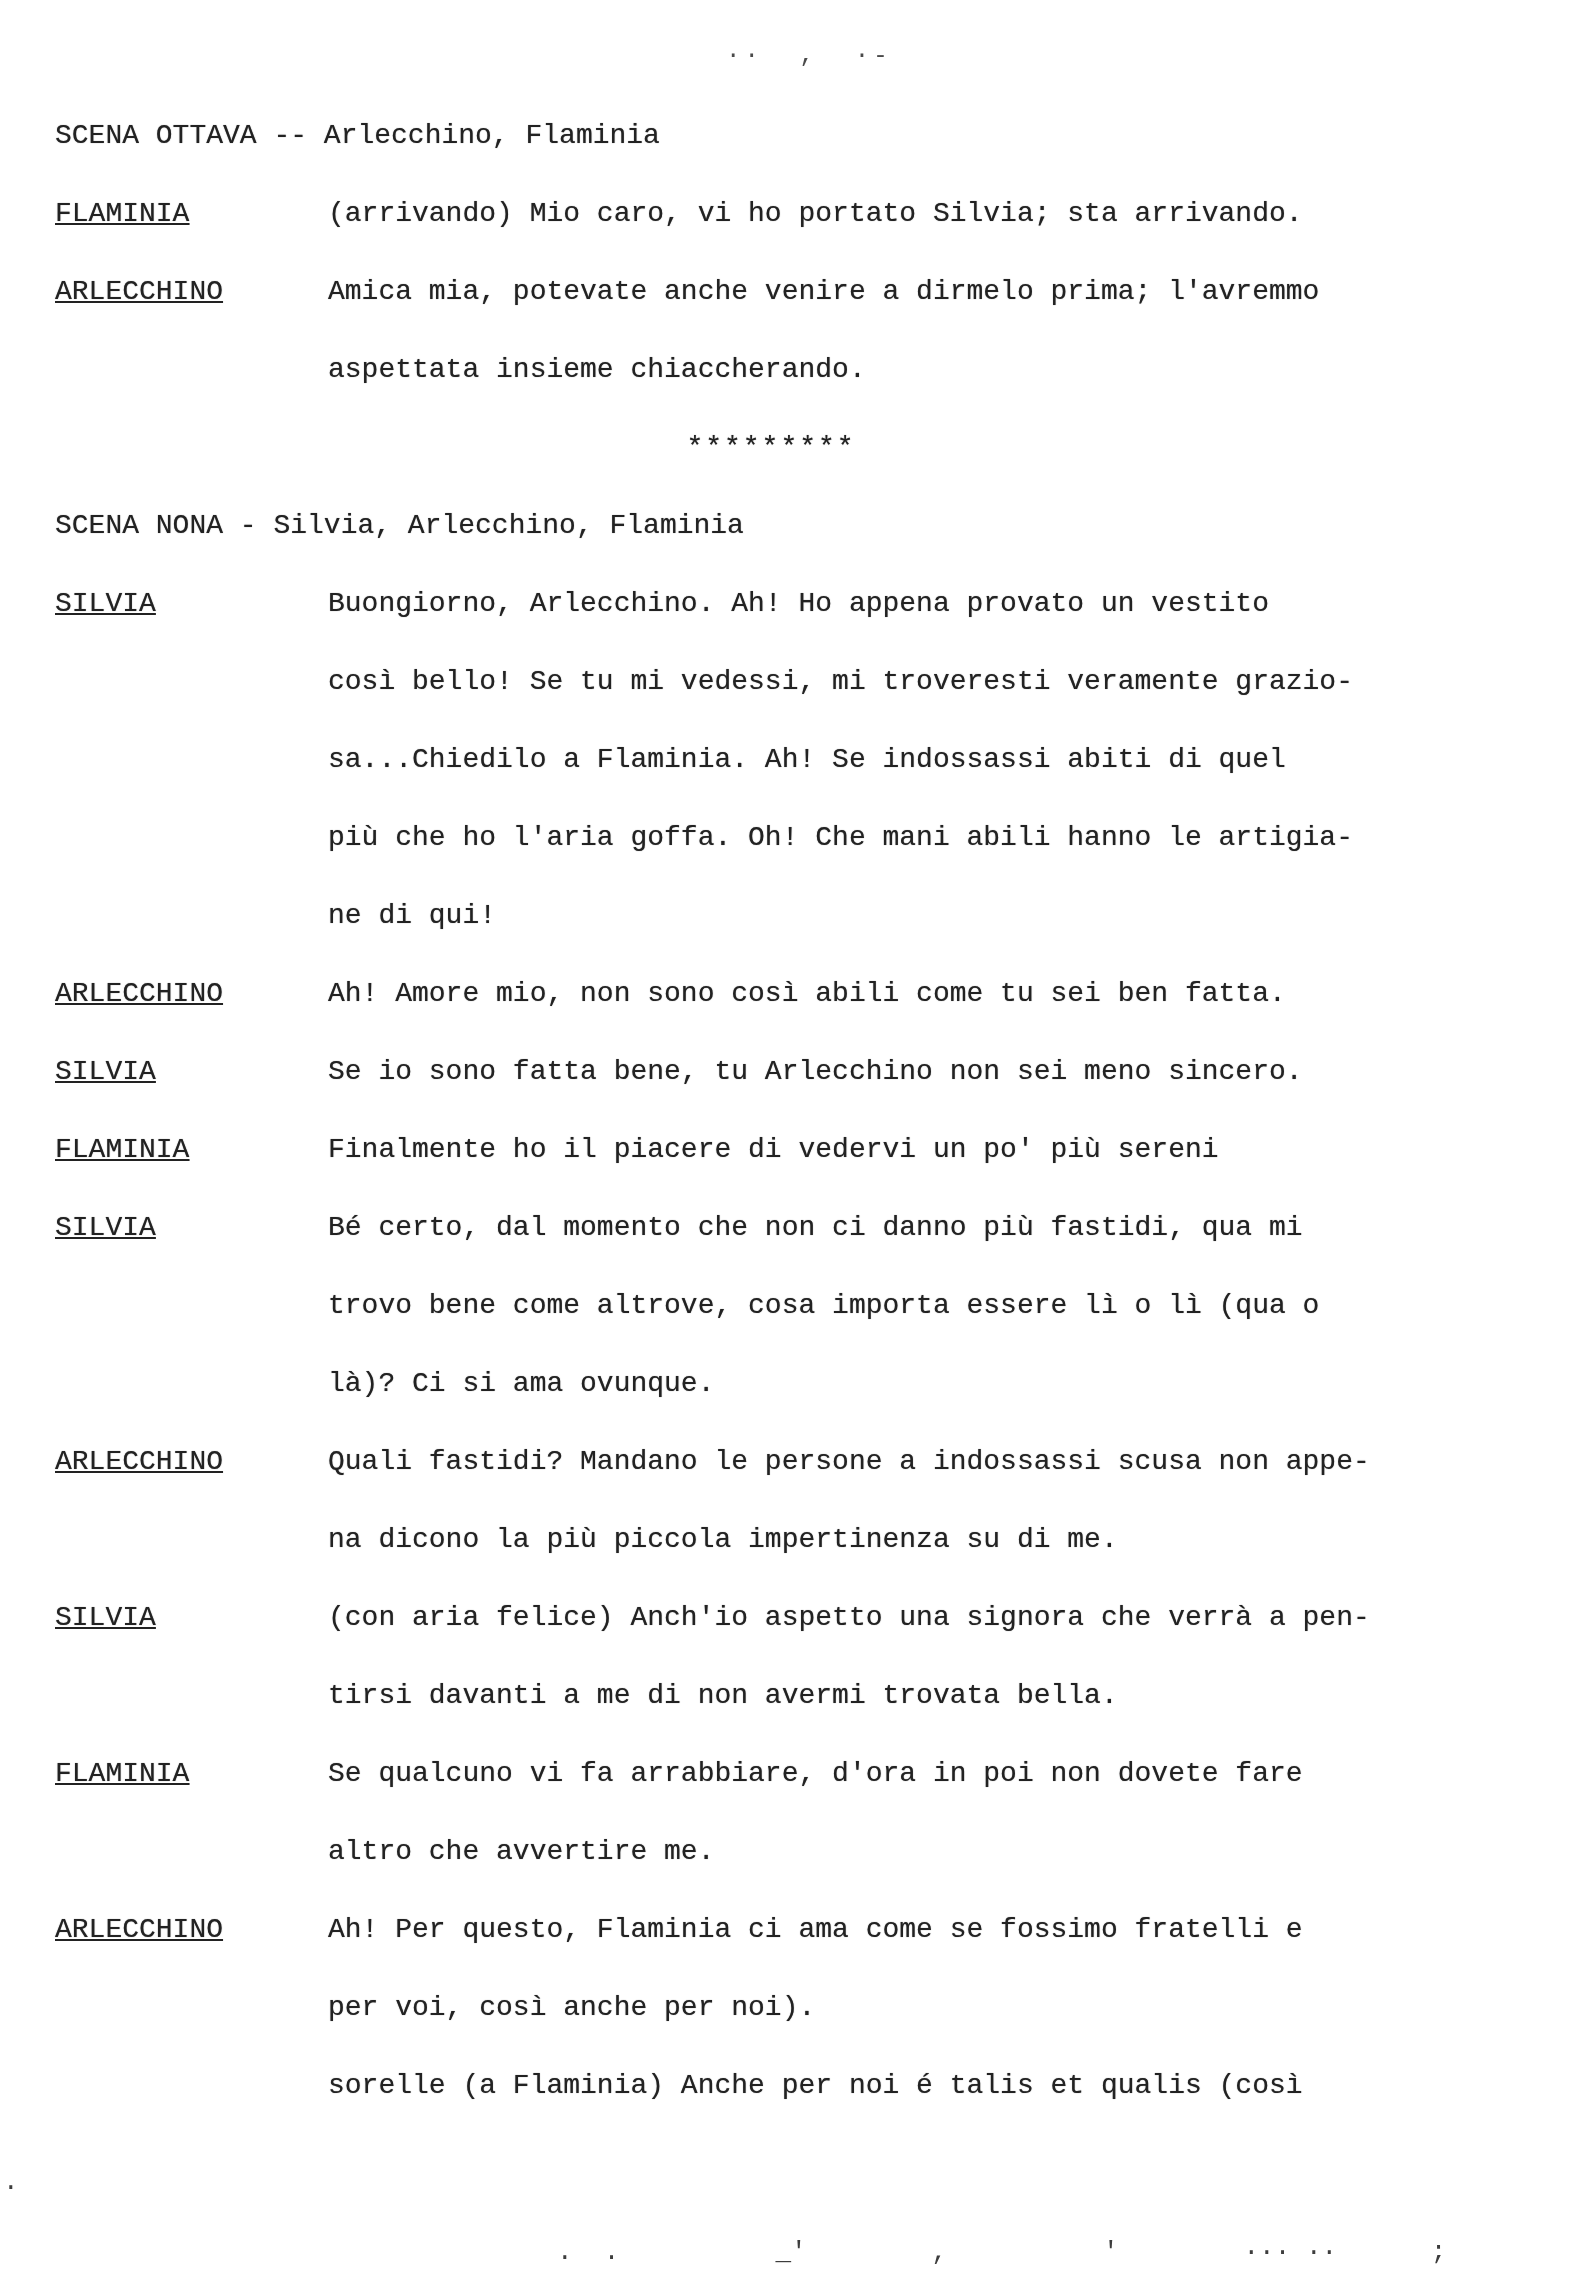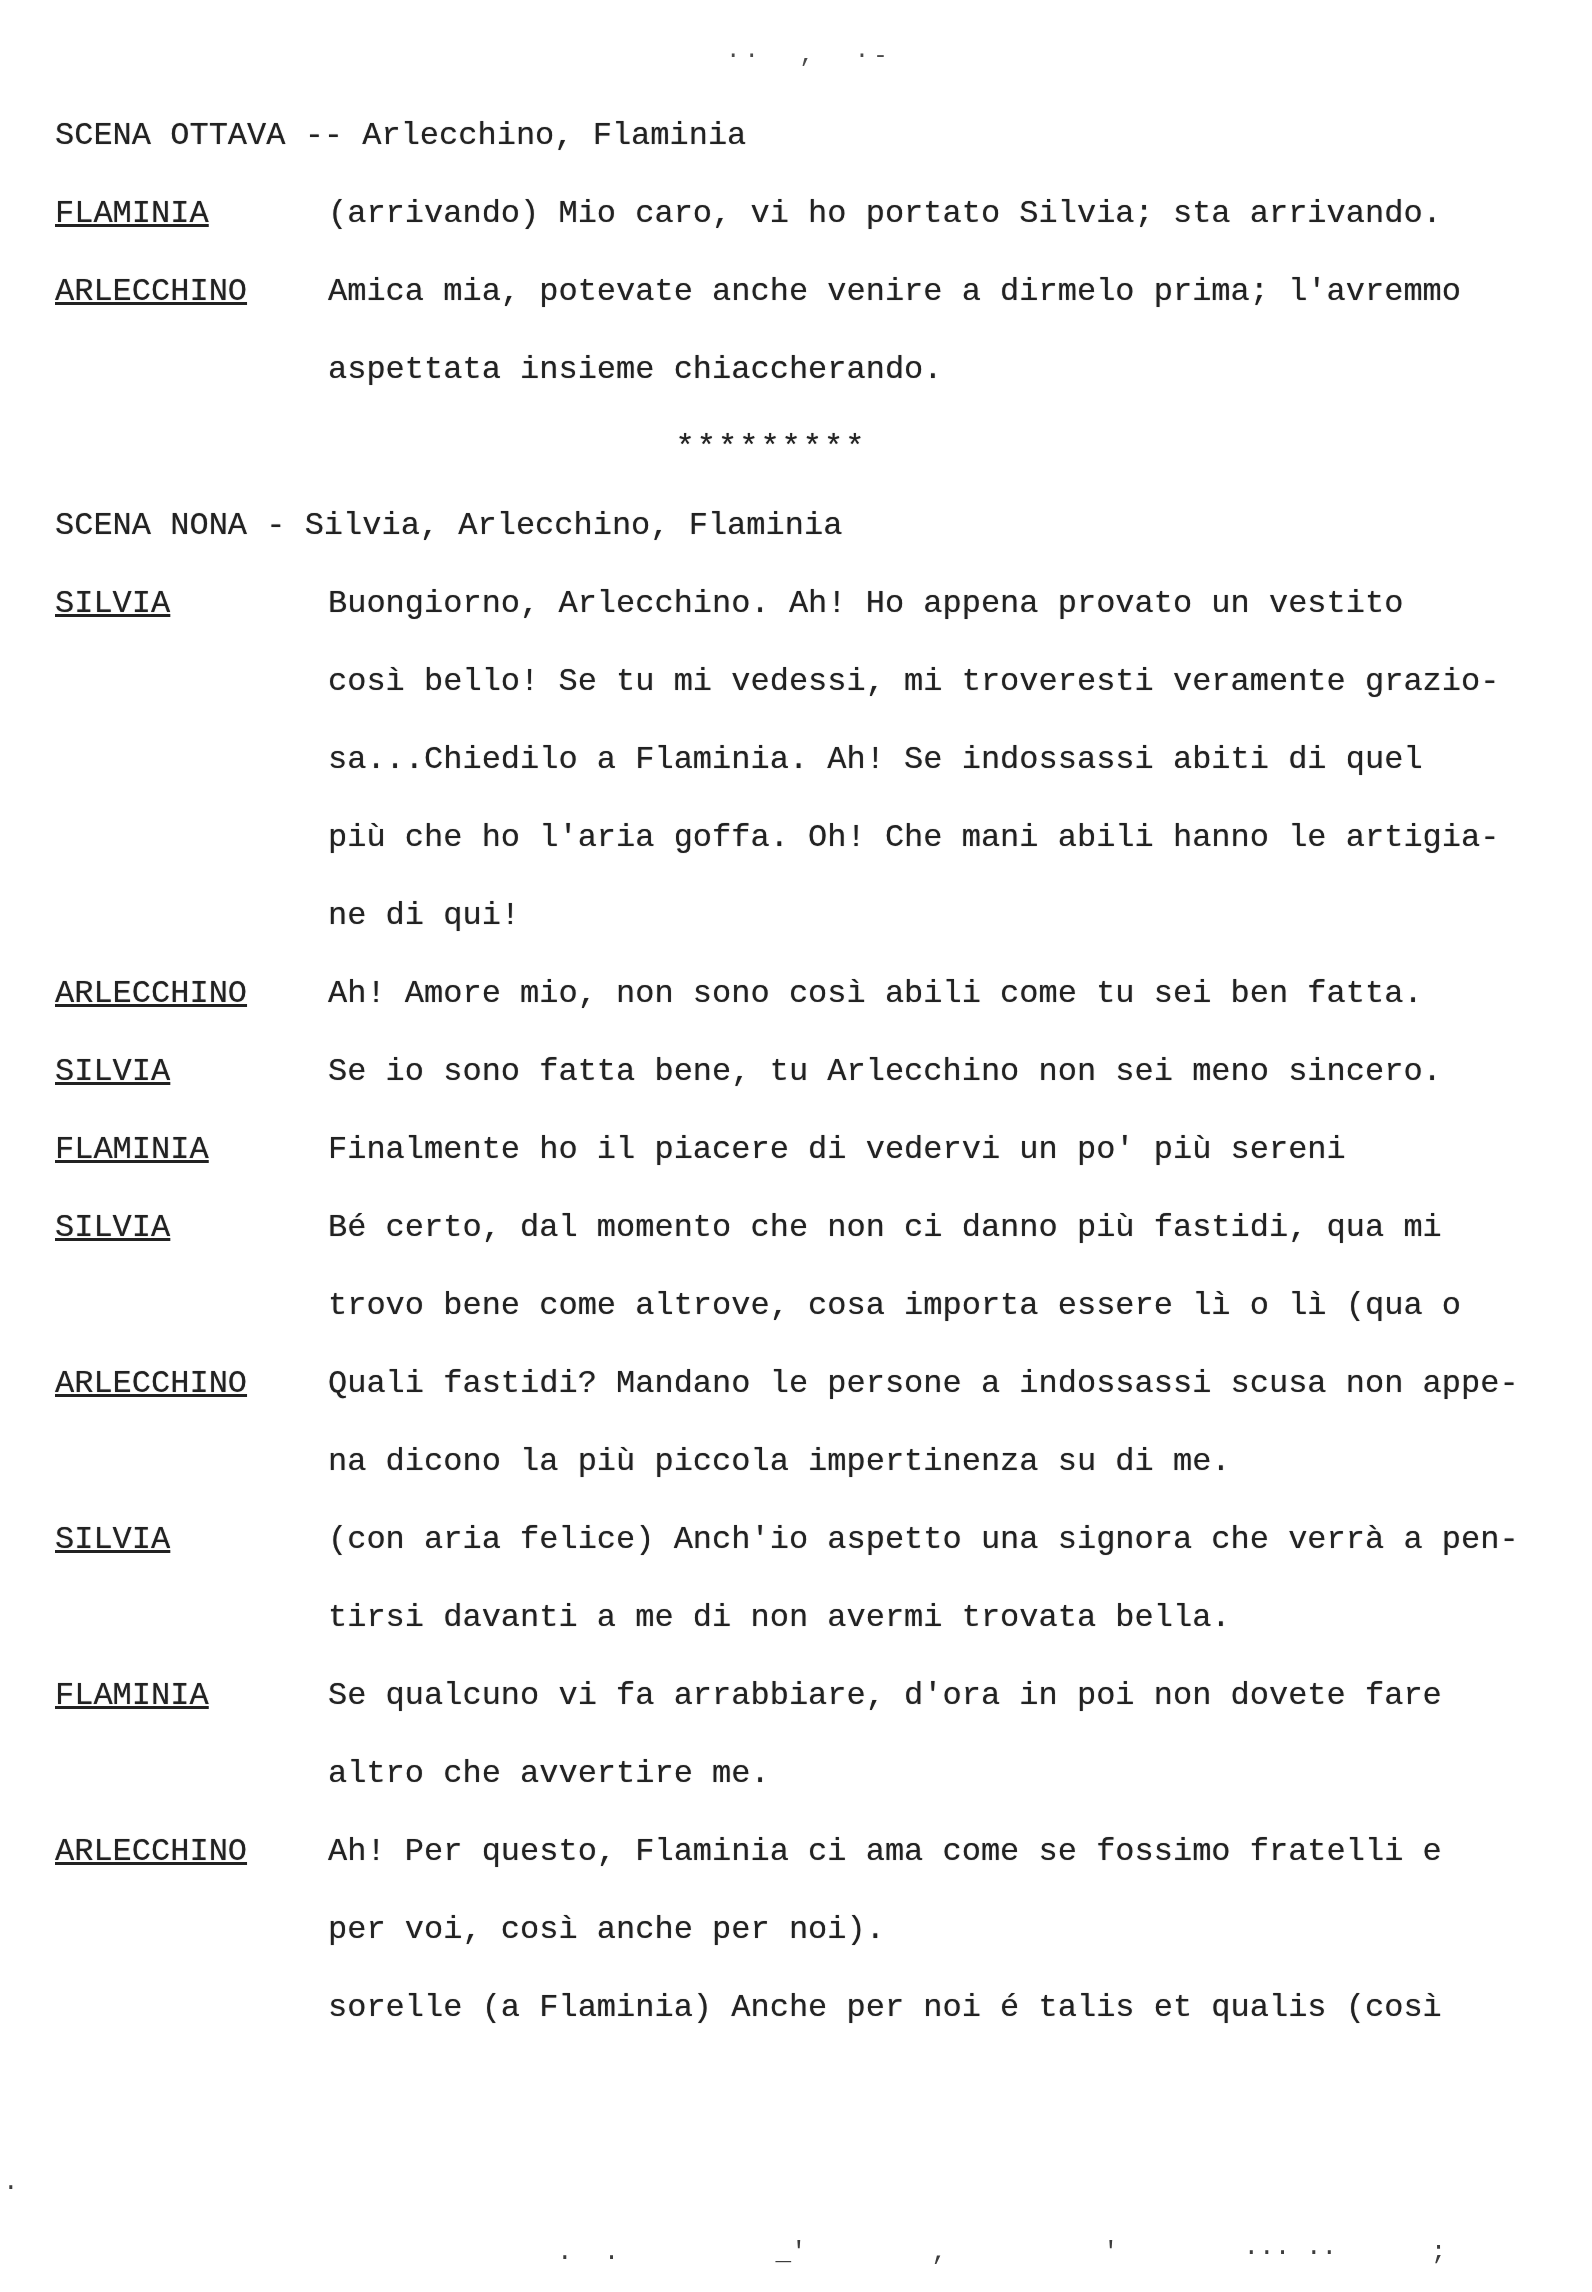--- a/index.html
+++ b/index.html
@@ -28,21 +28,21 @@
   .script-lines {
     position: absolute;
     top: 96px;
     left: 0;
     width: 1592px;
   }
   .line {
     height: 78px;
     display: flex;
     align-items: center;
-    font-size: 32px;
+    font-size: 28px;
     white-space: pre;
     text-shadow: 0 0 1px rgba(25,25,25,0.55);
   }
   .line .speaker {
     flex: 0 0 328px;
     padding-left: 55px;
     box-sizing: border-box;
     text-decoration: underline;
   }
   .line .content {
@@ -91,20 +91,21 @@
       <div class="line"><span class="speaker">SILVIA</span><span class="content">Buongiorno, Arlecchino. Ah! Ho appena provato un vestito</span></div>
       <div class="line"><span class="speaker"></span><span class="content">così bello! Se tu mi vedessi, mi troveresti veramente grazio-</span></div>
       <div class="line"><span class="speaker"></span><span class="content">sa...Chiedilo a Flaminia. Ah! Se indossassi abiti di quel</span></div>
       <div class="line"><span class="speaker"></span><span class="content">più che ho l'aria goffa. Oh! Che mani abili hanno le artigia-</span></div>
       <div class="line"><span class="speaker"></span><span class="content">ne di qui!</span></div>
       <div class="line"><span class="speaker">ARLECCHINO</span><span class="content">Ah! Amore mio, non sono così abili come tu sei ben fatta.</span></div>
       <div class="line"><span class="speaker">SILVIA</span><span class="content">Se io sono fatta bene, tu Arlecchino non sei meno sincero.</span></div>
       <div class="line"><span class="speaker">FLAMINIA</span><span class="content">Finalmente ho il piacere di vedervi un po' più sereni</span></div>
       <div class="line"><span class="speaker">SILVIA</span><span class="content">Bé certo, dal momento che non ci danno più fastidi, qua mi</span></div>
       <div class="line"><span class="speaker"></span><span class="content">trovo bene come altrove, cosa importa essere lì o lì (qua o</span></div>
+      <div class="line"><span class="speaker"></span><span class="content">là)? Ci si ama ovunque.</span></div>
       <div class="line"><span class="speaker">ARLECCHINO</span><span class="content">Quali fastidi? Mandano le persone a indossassi scusa non appe-</span></div>
       <div class="line"><span class="speaker"></span><span class="content">na dicono la più piccola impertinenza su di me.</span></div>
       <div class="line"><span class="speaker">SILVIA</span><span class="content">(con aria felice) Anch'io aspetto una signora che verrà a pen-</span></div>
       <div class="line"><span class="speaker"></span><span class="content">tirsi davanti a me di non avermi trovata bella.</span></div>
       <div class="line"><span class="speaker">FLAMINIA</span><span class="content">Se qualcuno vi fa arrabbiare, d'ora in poi non dovete fare</span></div>
       <div class="line"><span class="speaker"></span><span class="content">altro che avvertire me.</span></div>
       <div class="line"><span class="speaker">ARLECCHINO</span><span class="content">Ah! Per questo, Flaminia ci ama come se fossimo fratelli e</span></div>
       <div class="line"><span class="speaker"></span><span class="content">per voi, così anche per noi).</span></div>
       <div class="line"><span class="speaker"></span><span class="content">sorelle (a Flaminia) Anche per noi é talis et qualis (così</span></div>
     </div>

